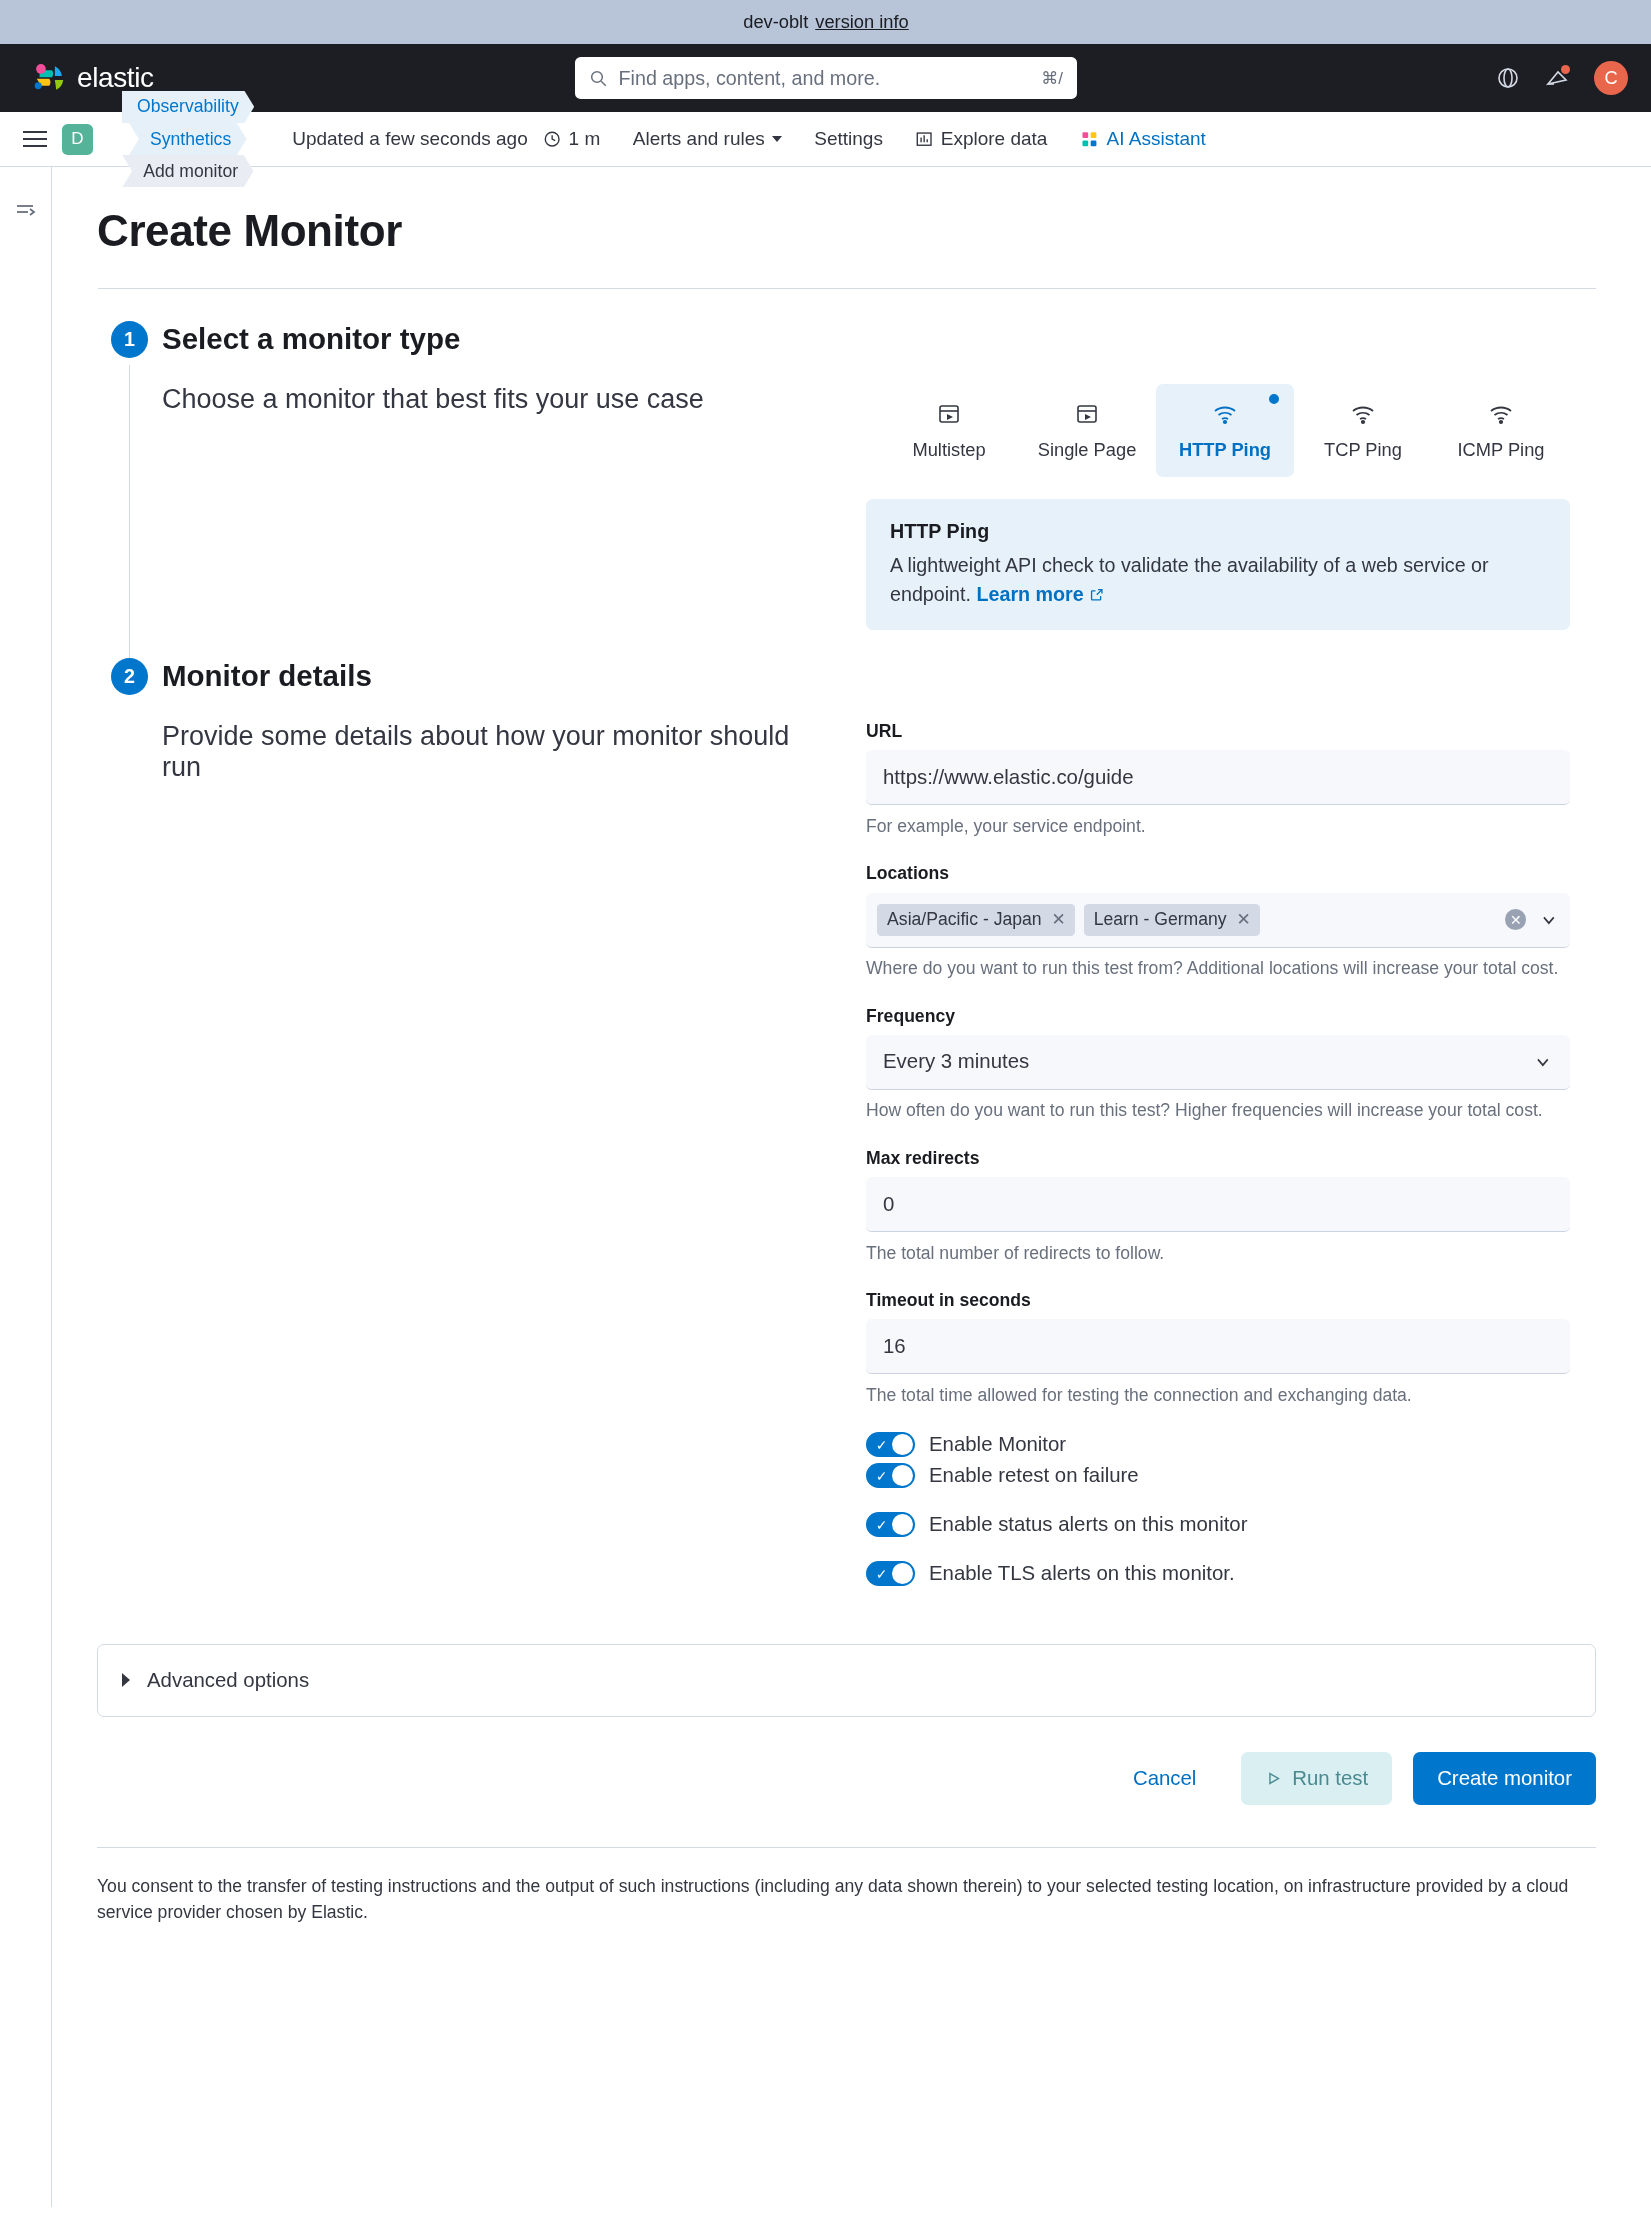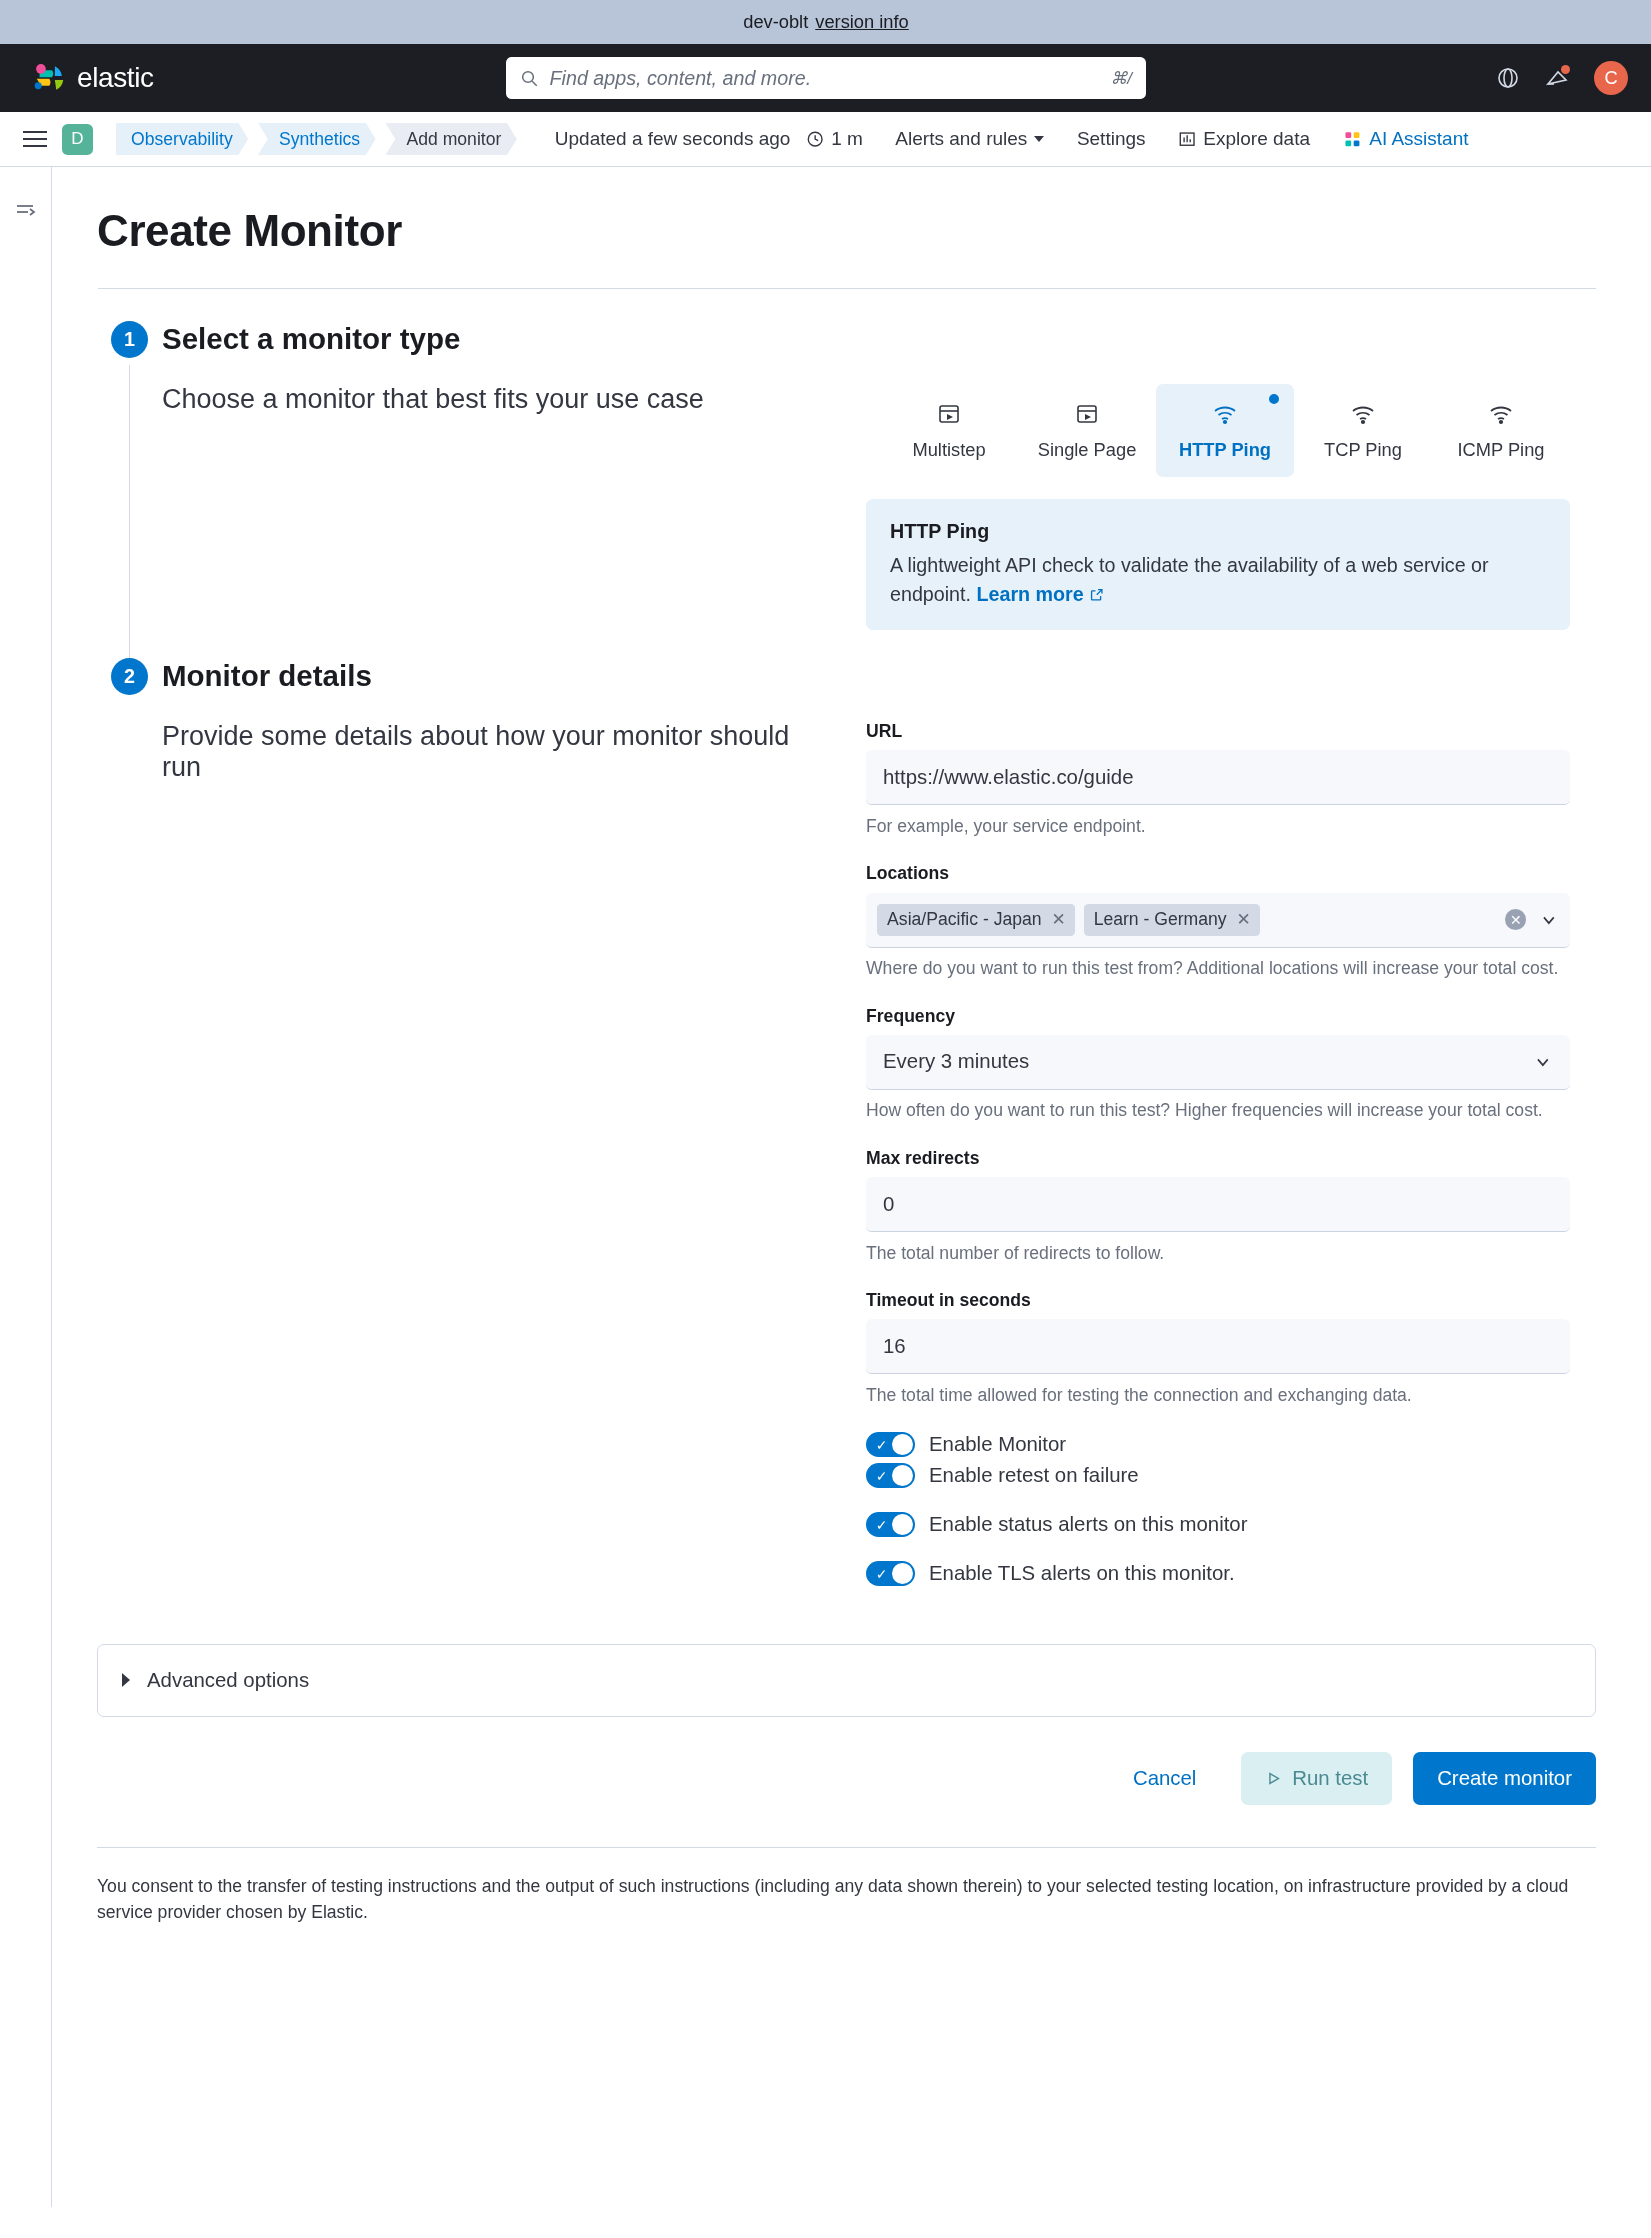--- a/index.html
+++ b/index.html
@@ -41,22 +41,21 @@
   .brand-logo { width: 32px; height: 32px; position: relative; }
   .brand-name {
     color: #ffffff;
     font-size: 28px;
     letter-spacing: -0.4px;
   }
   .search-wrap {
     position: absolute;
     left: 50%;
     transform: translateX(-50%);
-    width: 640px;
-    font-style: italic;
+    width: 502px;
   }
   .search-box {
     height: 42px;
     background: #ffffff;
     border-radius: 5.6px;
     display: flex;
     align-items: center;
     padding: 0 14px;
     gap: 11.3px;
   }
@@ -92,21 +91,21 @@
   }
   .hamburger { width: 24px; height: 17px; position: relative; cursor: pointer; }
   .hamburger span { position: absolute; left: 0; width: 24px; height: 2.1px; background: #343741; }
   .hamburger span:nth-child(1) { top: 0; }
   .hamburger span:nth-child(2) { top: 7px; }
   .hamburger span:nth-child(3) { top: 14px; }
   .space-badge {
     width: 31px; height: 31px; border-radius: 5.6px; background: #54b399;
     color: #fff; font-size: 17px; display: flex; align-items: center; justify-content: center;
   }
-  .crumbs { display: flex; align-items: center; margin-left: 7px; }
+  .crumbs { display: flex; align-items: center; margin-left: 13px; flex-direction: column; }
   .crumb {
     background: #e6f0f8;
     color: #0077cc;
     padding: 5.6px 15.5px 5.6px 21px;
     font-size: 17.6px;
     position: relative;
     margin-right: 9.8px;
     clip-path: polygon(0 0, calc(100% - 9.8px) 0, 100% 50%, calc(100% - 9.8px) 100%, 0 100%, 9.8px 50%);
   }
   .crumb:first-child { padding-left: 15.5px; clip-path: polygon(0 0, calc(100% - 9.8px) 0, 100% 50%, calc(100% - 9.8px) 100%, 0 100%); }

